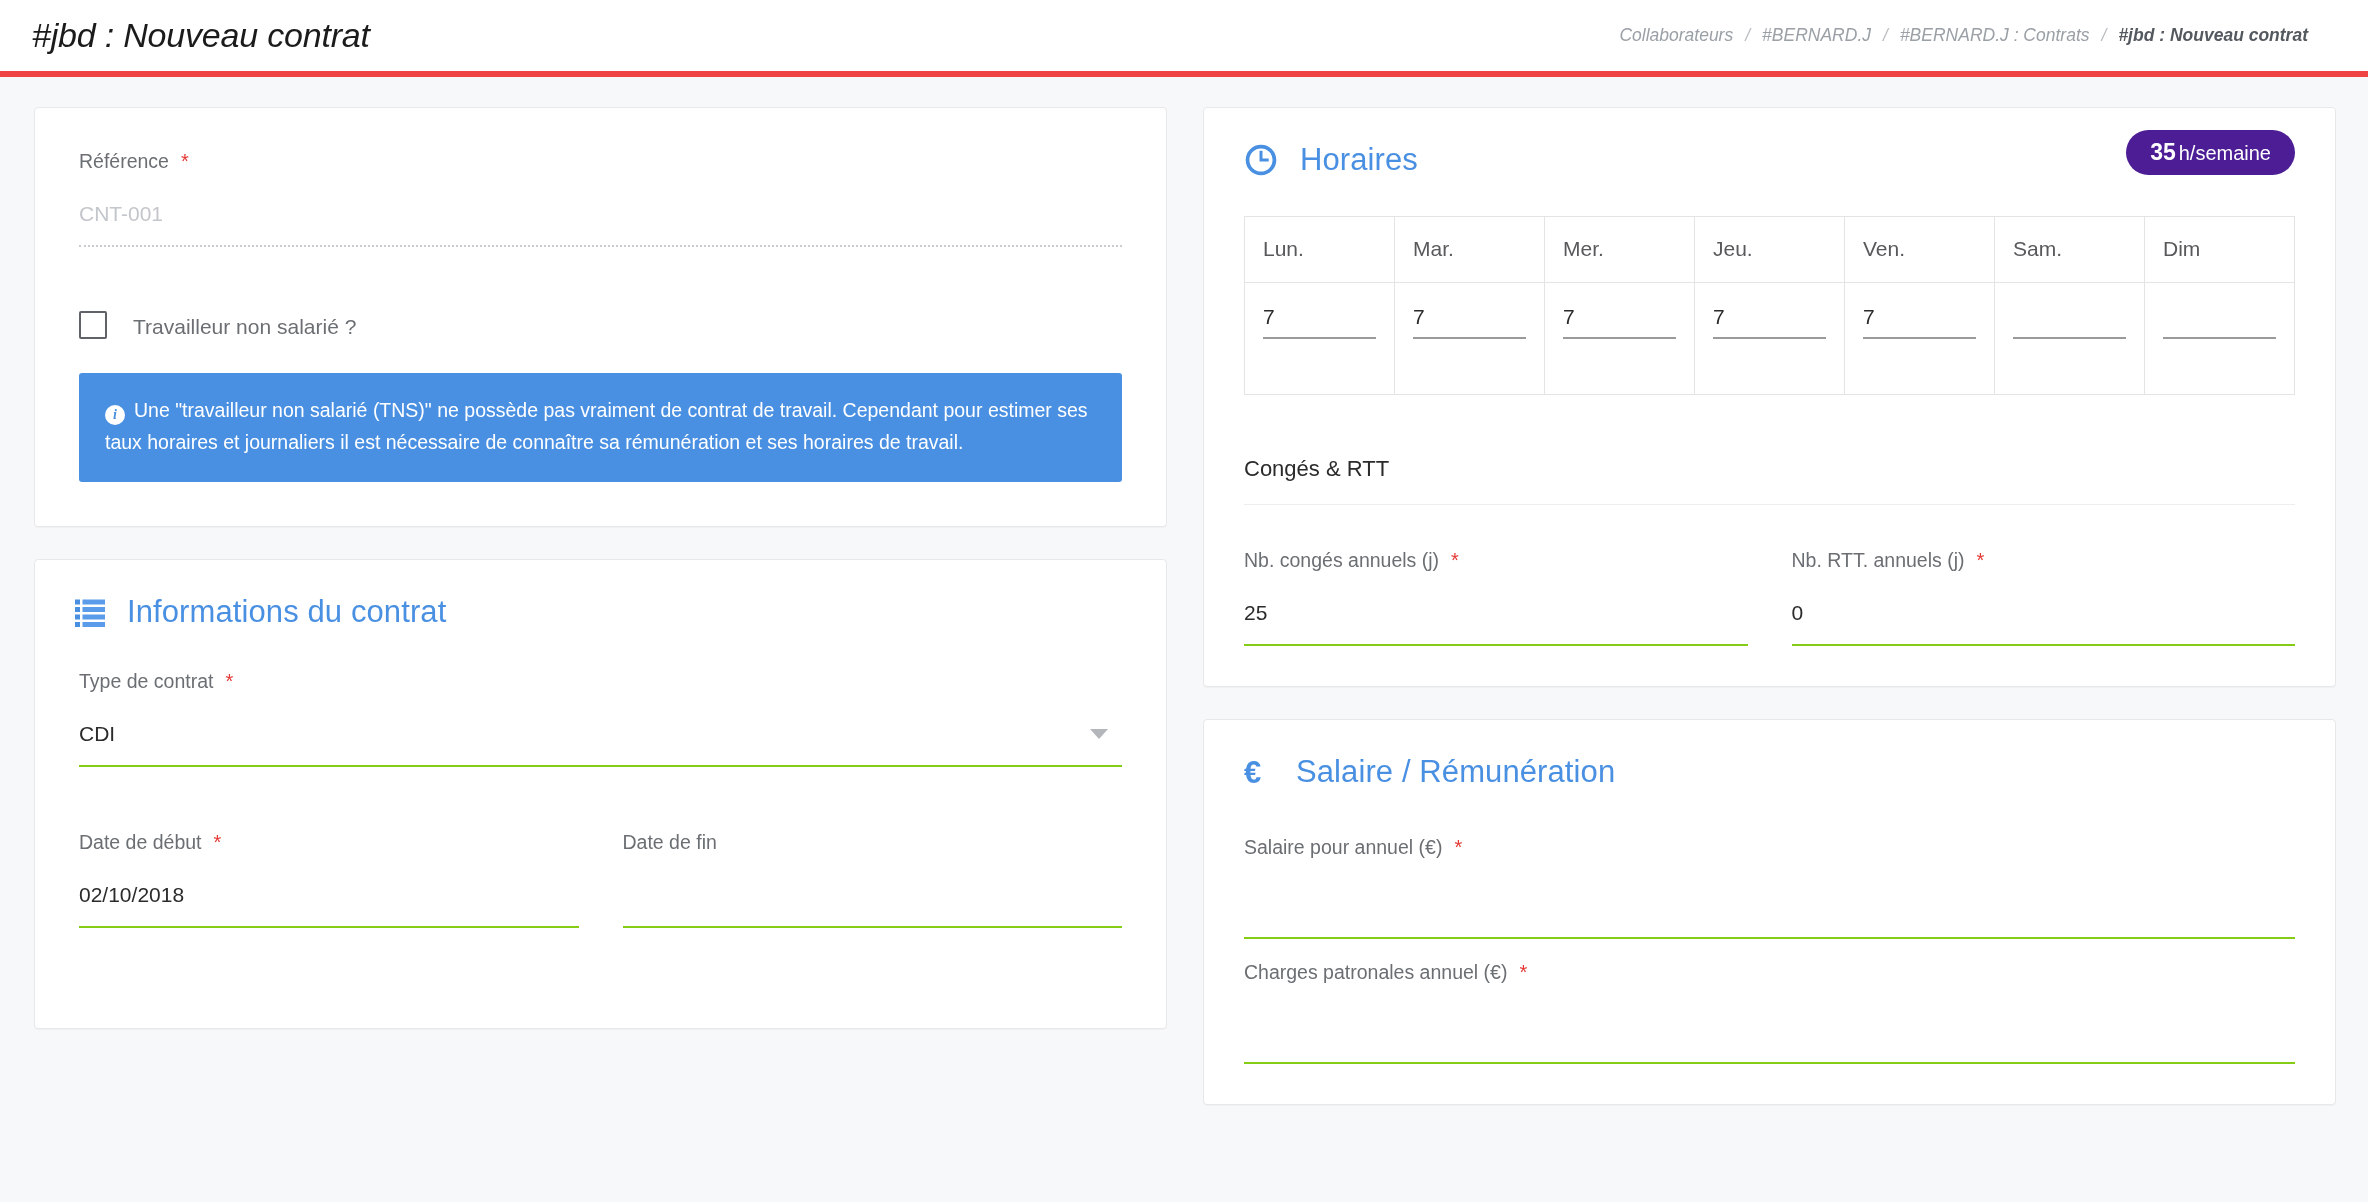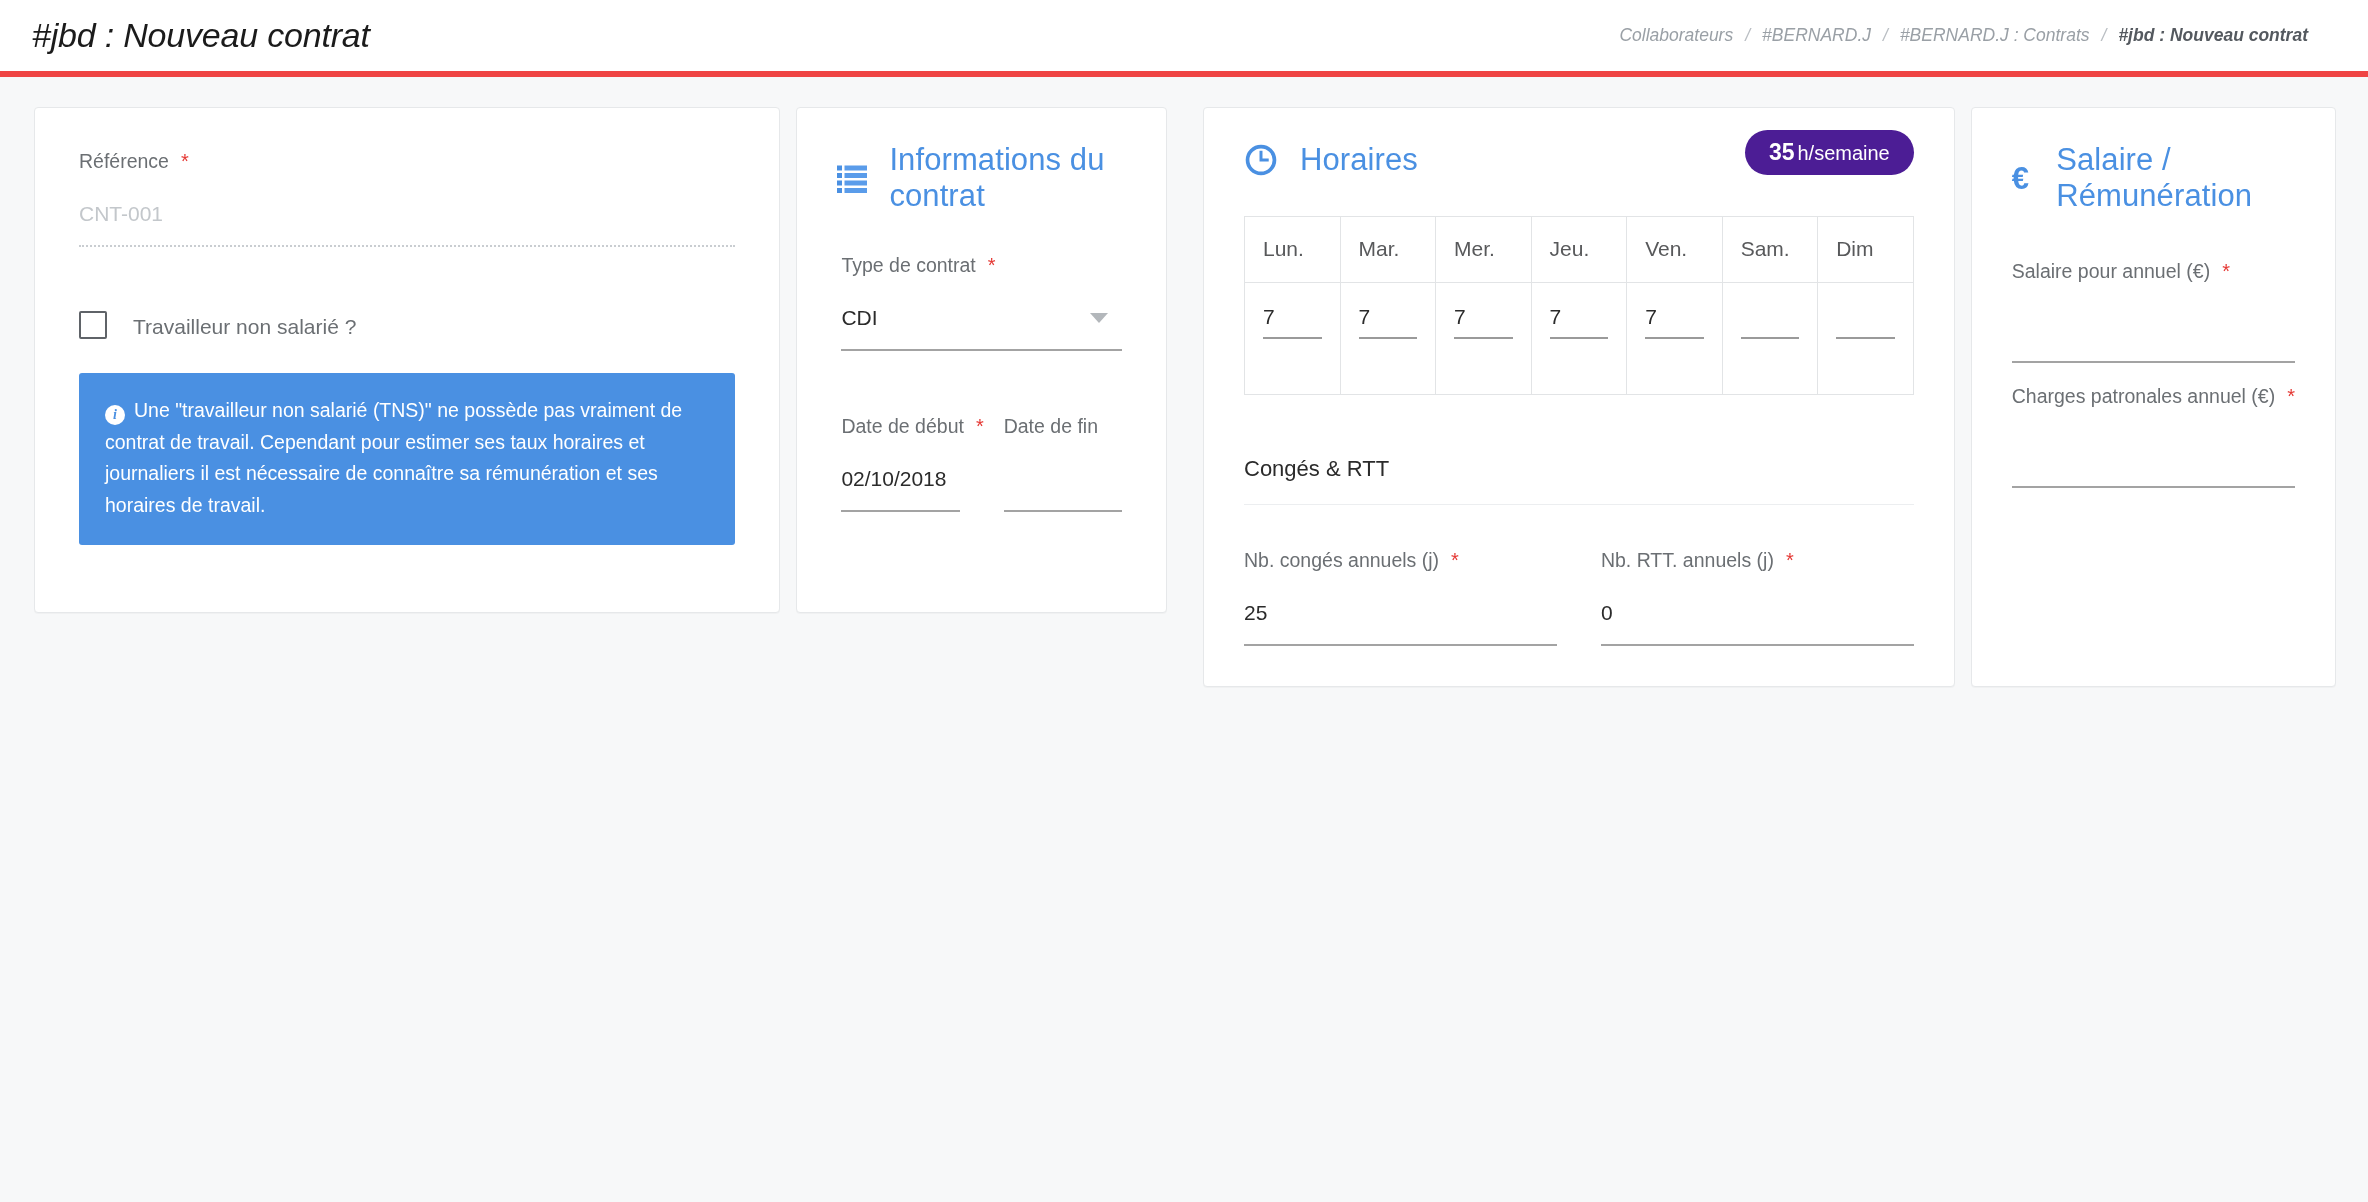--- a/index.html
+++ b/index.html
@@ -46,21 +46,21 @@
   .breadcrumb .crumb.current { color: #54595f; font-weight: bold; }
   .breadcrumb .sep { margin: 0 12px; color: #b9bec3; }
 
   
   .content {
     display: flex;
     align-items: flex-start;
     padding: 30px 34px 0 34px;
     gap: 36px;
   }
-  .col { display: flex; flex-direction: row; gap: 16px; }
+  .col { display: flex; flex-direction: column; gap: 32px; }
   .col-left  { width: 1133px; flex: none; }
   .col-right { width: 1133px; flex: none; }
 
   .card {
     background: #ffffff;
     border: 1px solid #e6e8ea;
     border-radius: 4px;
     box-shadow: 0 1px 1px rgba(0,0,0,0.03);
   }
 
@@ -111,21 +111,21 @@
   .input-line .val {
     font-size: 21px;
     color: #2b2b2b;
     line-height: 30px;
   }
   .input-line .ph {
     font-size: 21px;
     color: #c3c7cb;
     line-height: 30px;
   }
-  .underline-solid { border-bottom: 2px solid #a3a3a3; }
+  .underline-solid { border-bottom: 2px solid #84cc16; }
   .underline-dotted { border-bottom: 2px dotted #c9cdd1; }
 
   .select-line { position: relative; }
   .caret {
     position: absolute;
     right: 14px;
     top: 10px;
     width: 0; height: 0;
     border-left: 9px solid transparent;
     border-right: 9px solid transparent;

